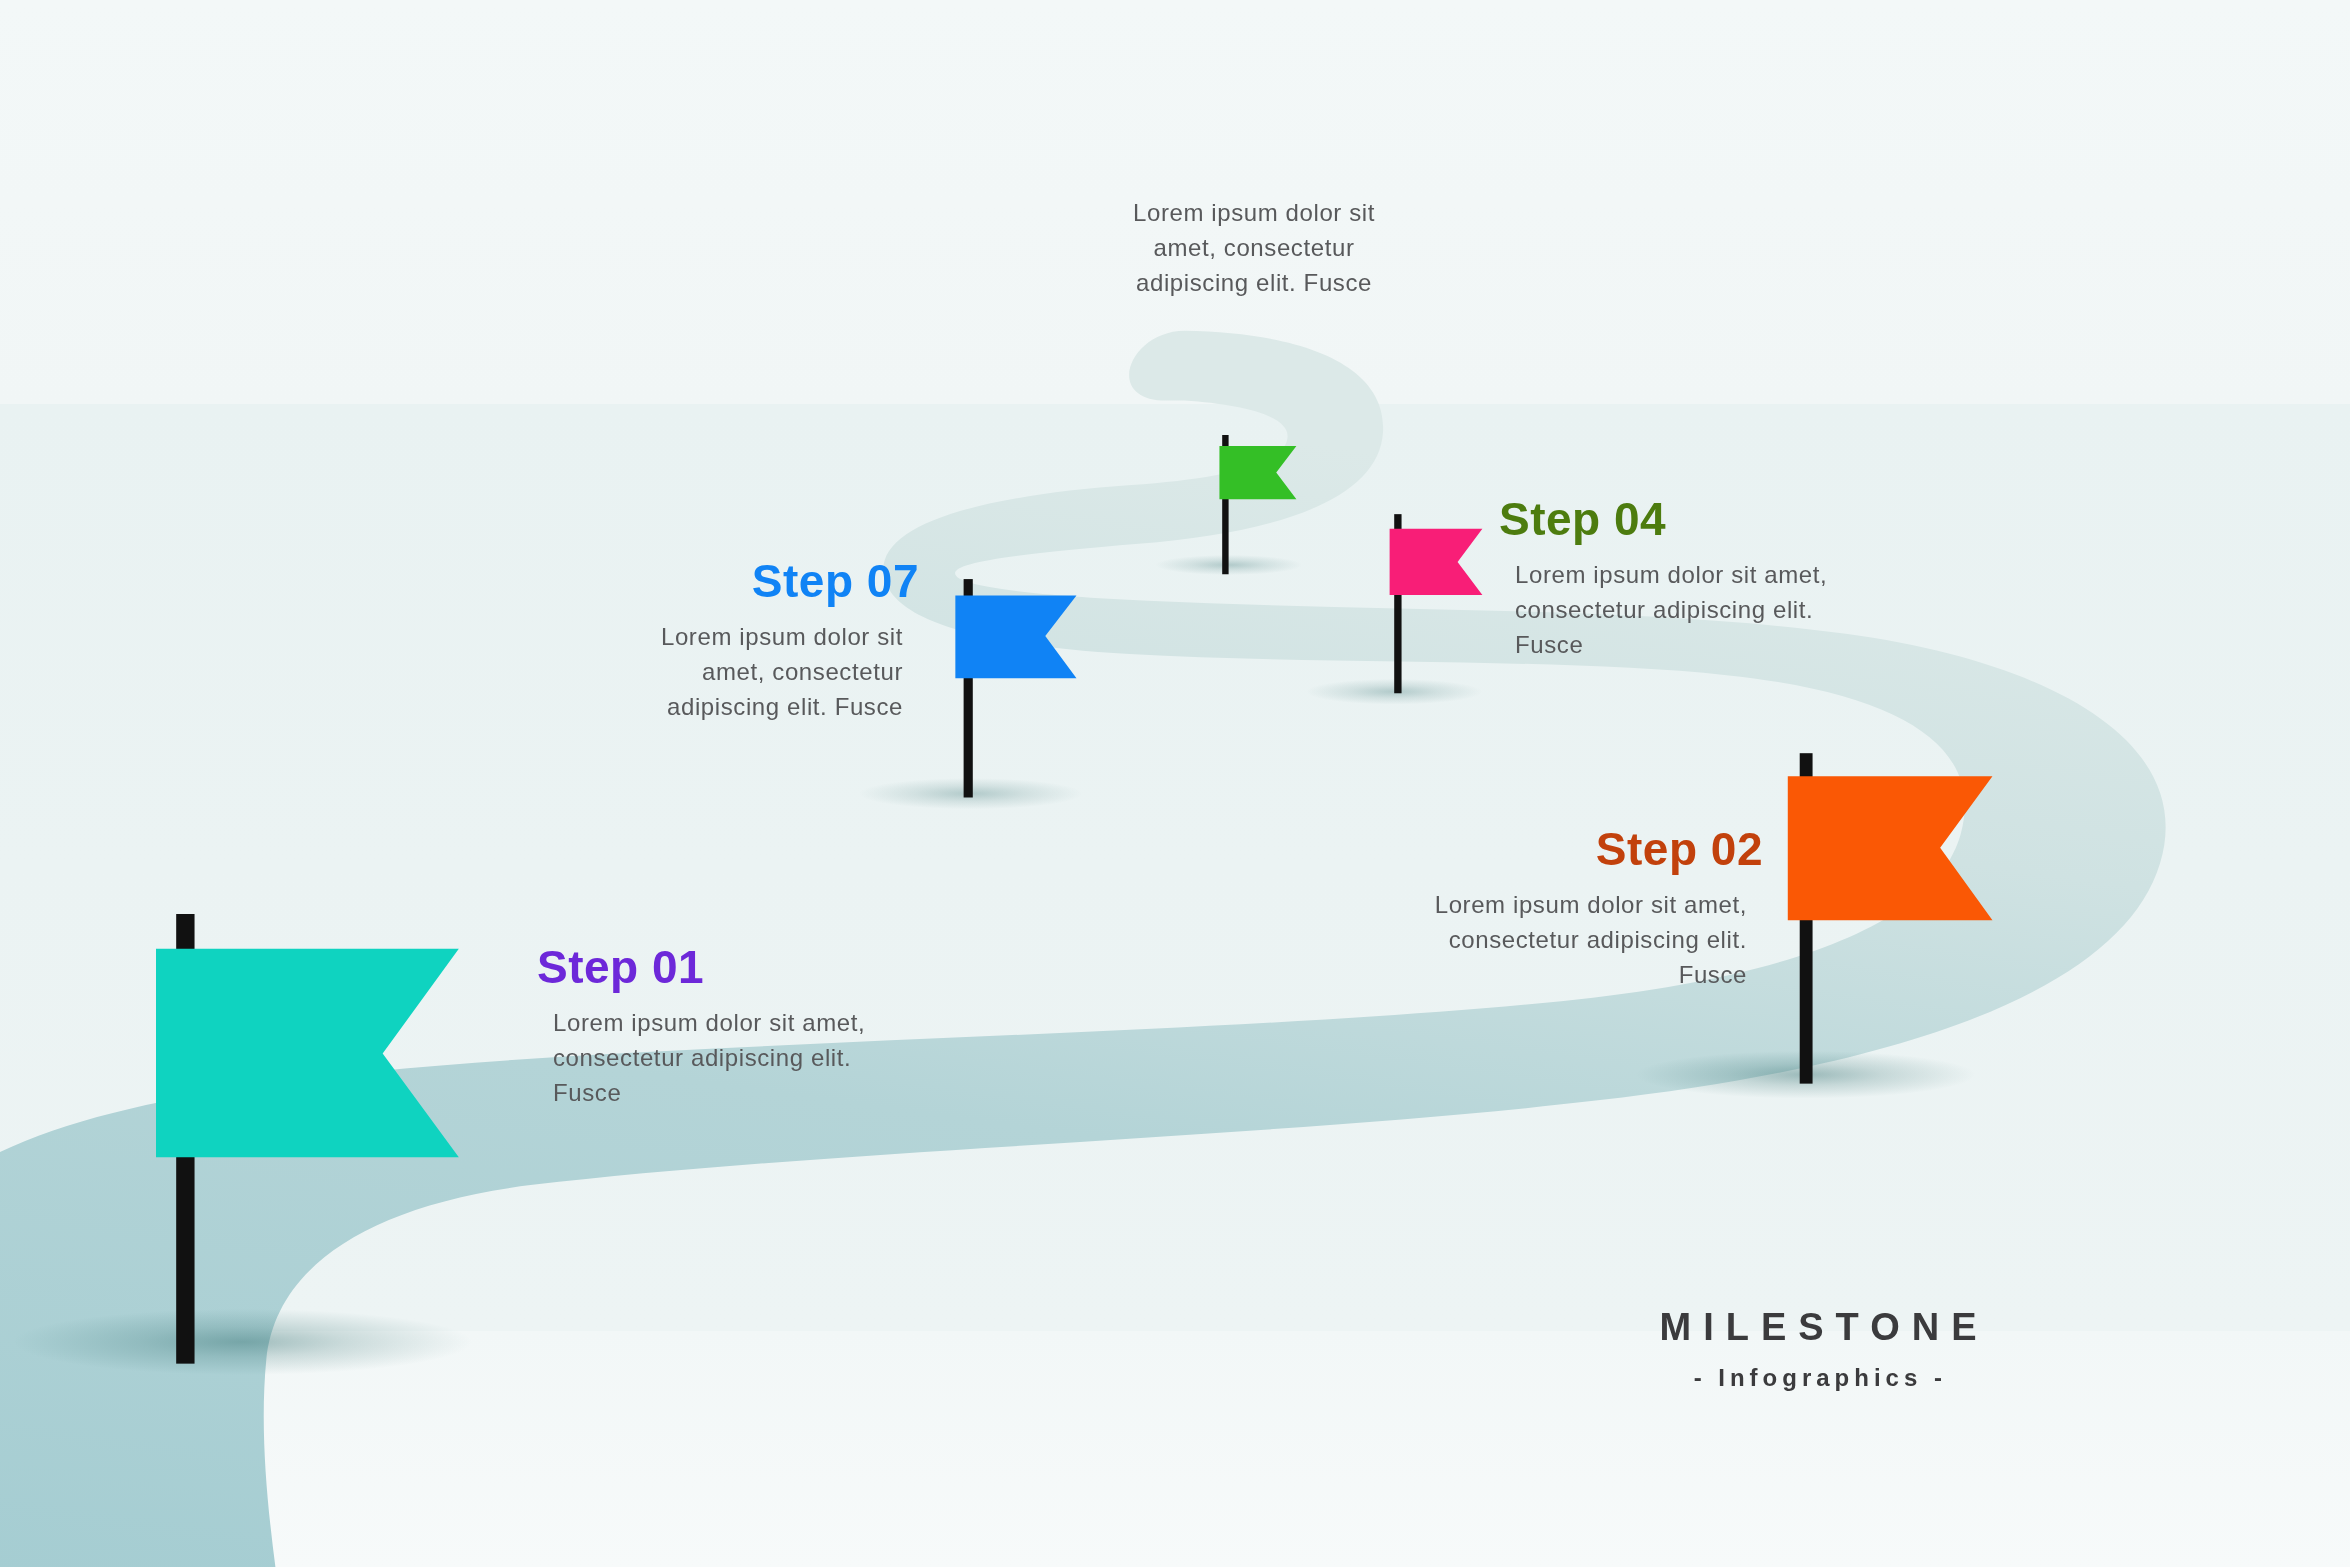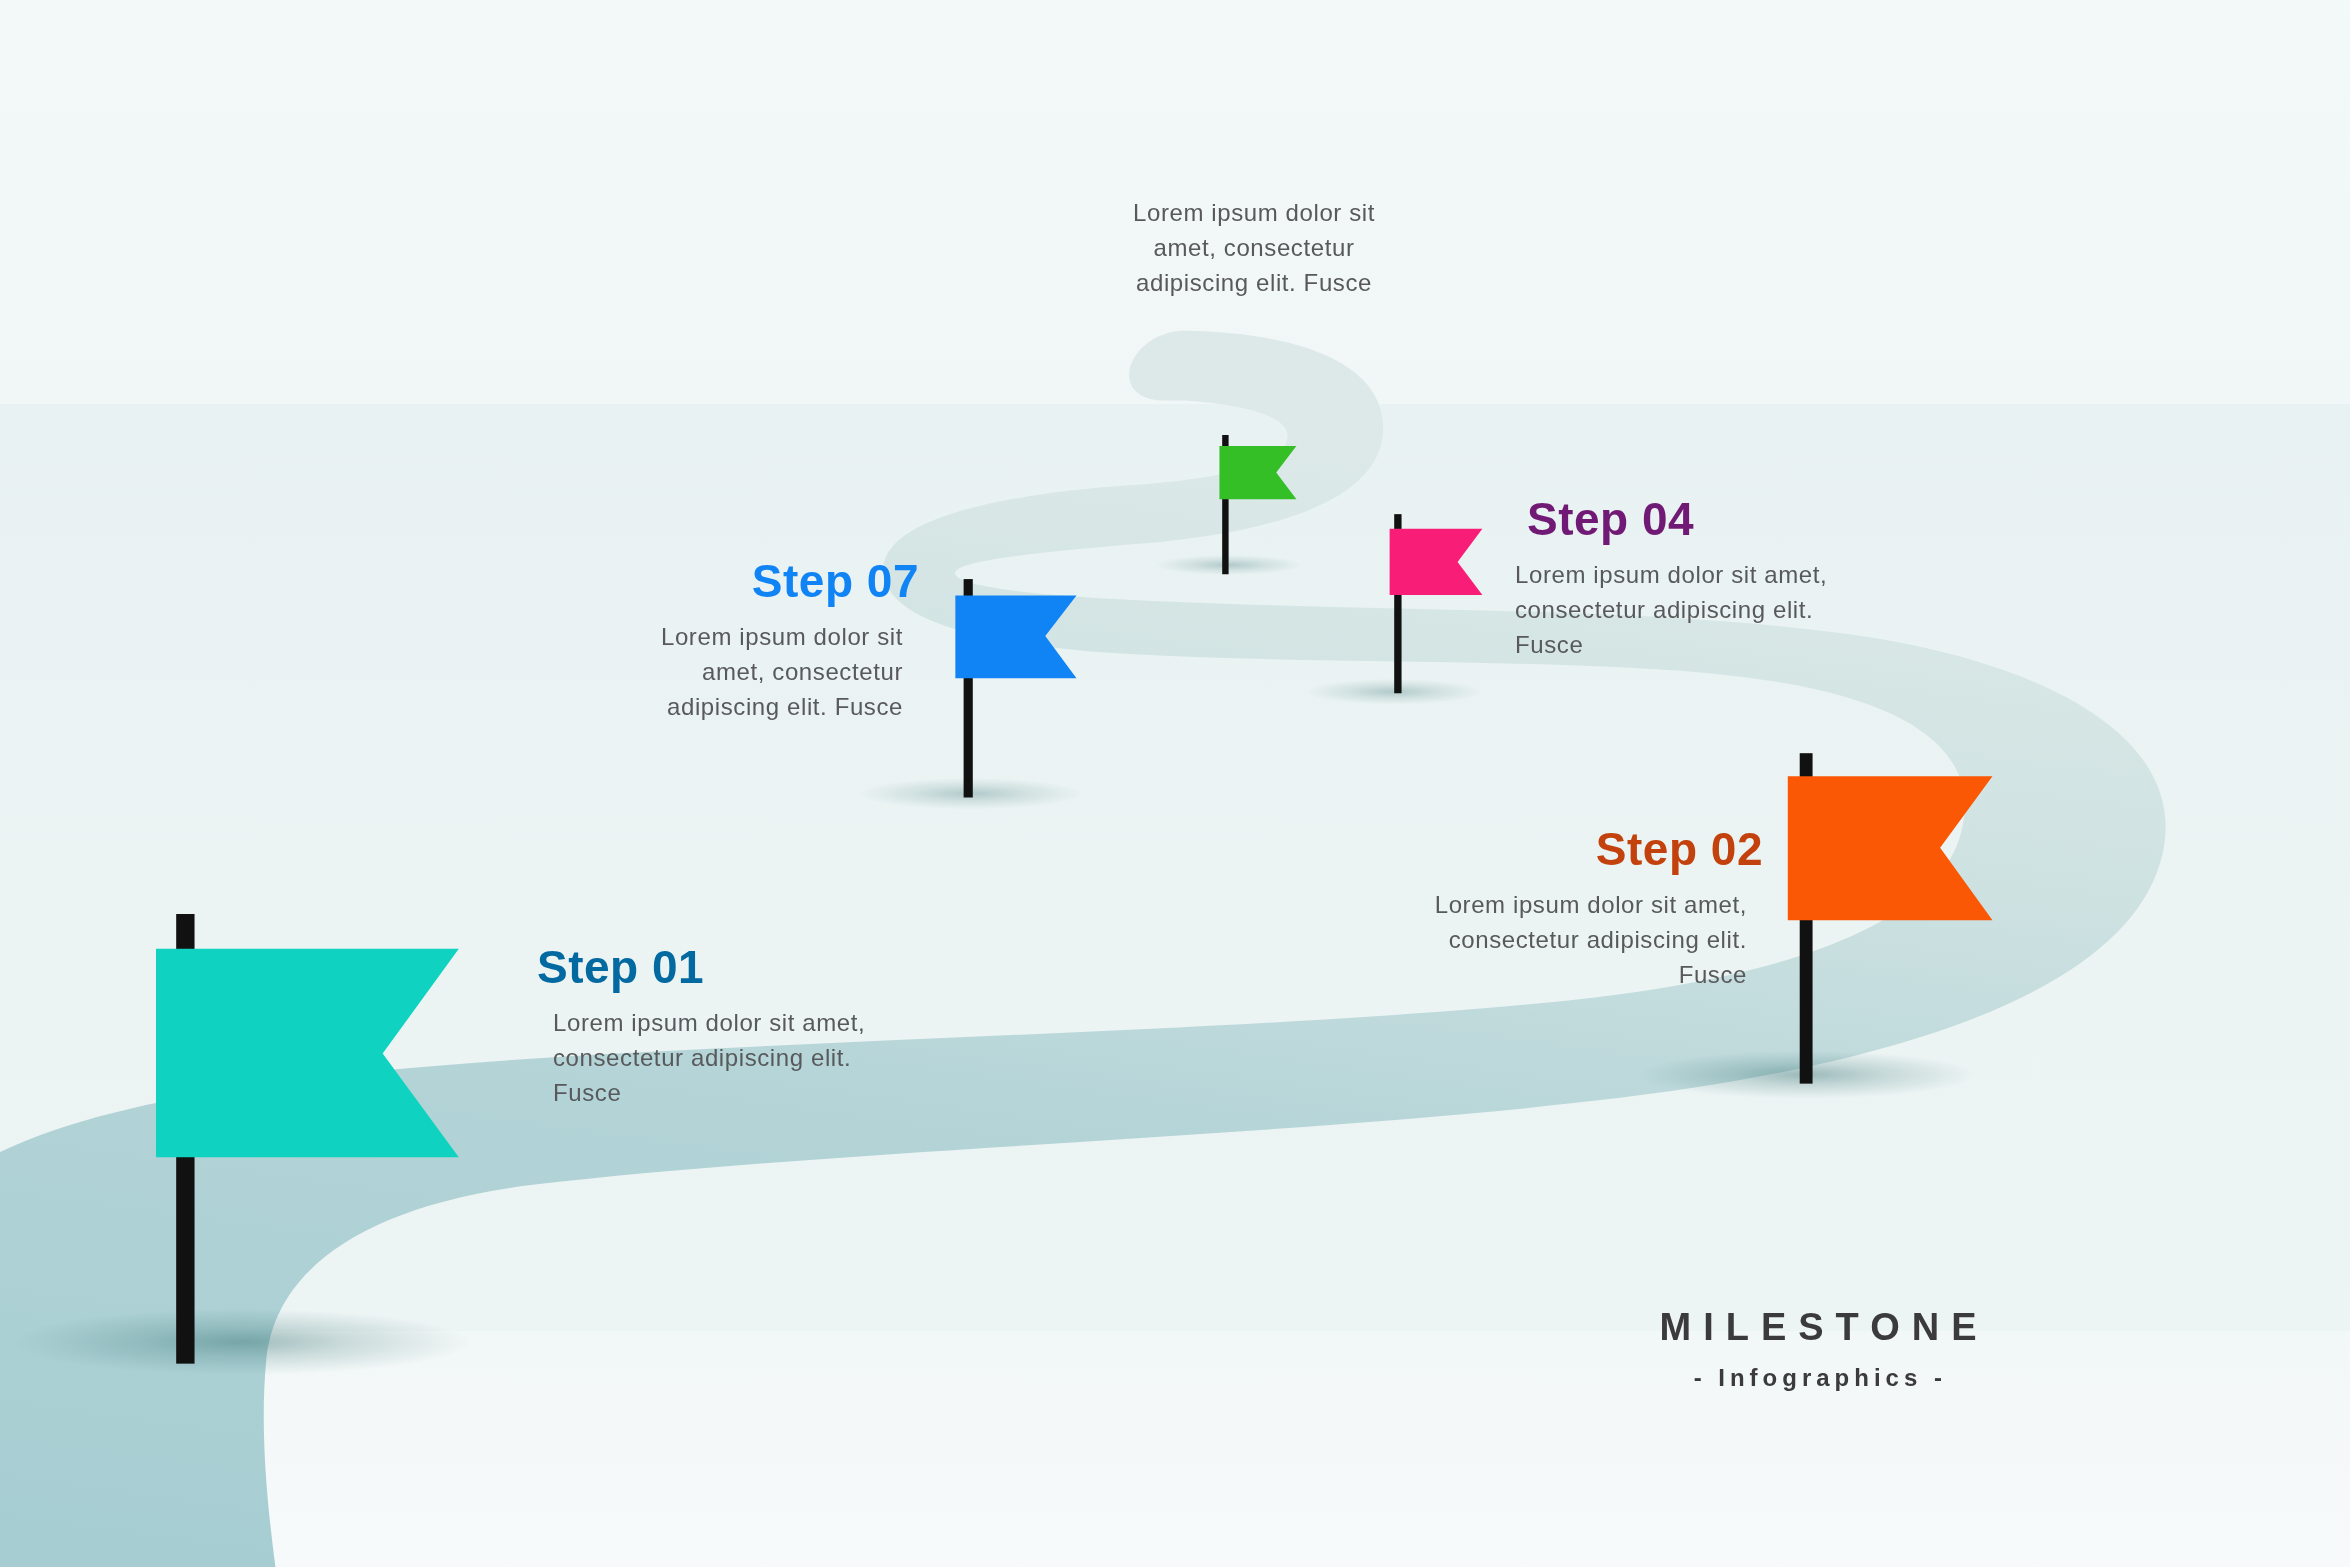--- a/index.html
+++ b/index.html
@@ -180,36 +180,36 @@
       <rect x="62" y="0" width="20" height="490" fill="#111111"></rect>
       <path id="banner-01" fill="#0fd3c0" d="M40,38 L370,38 L287,152 L370,265 L40,265 Z"></path>
     </svg>
   </div>
 
   <div class="step-text align-center" id="text-05" style="left:1084px; top:180px; width:340px;">
     <p class="step-body">Lorem ipsum dolor sit amet, consectetur adipiscing elit. Fusce</p>
   </div>
 
   <div class="step-text align-left" id="text-04" style="left:1499px; top:496px; width:349px;">
-    <h2 class="step-title" style="color: #701a75; margin-left: 28px;">Step 04</h2>
+    <h2 class="step-title" style="color: #4d7c0f;">Step 04</h2>
     <p class="step-body">Lorem ipsum dolor sit amet, consectetur adipiscing elit. Fusce</p>
   </div>
 
   <div class="step-text align-right" id="text-03" style="left:588px; top:558px; width:331px;">
     <h2 class="step-title" style="color: rgb(16, 131, 245);">Step 07</h2>
     <p class="step-body">Lorem ipsum dolor sit amet, consectetur adipiscing elit. Fusce</p>
   </div>
 
   <div class="step-text align-right" id="text-02" style="left:1405px; top:826px; width:358px;">
     <h2 class="step-title" style="color: #c2410c;">Step 02</h2>
     <p class="step-body">Lorem ipsum dolor sit amet, consectetur adipiscing elit. Fusce</p>
   </div>
 
   <div class="step-text align-left" id="text-01" style="left:537px; top:944px; width:367px;">
-    <h2 class="step-title" style="color: #0369a1;">Step 01</h2>
+    <h2 class="step-title" style="color: #6d28d9;">Step 01</h2>
     <p class="step-body">Lorem ipsum dolor sit amet, consectetur adipiscing elit. Fusce</p>
   </div>
 
   <div id="logo" style="color: rgb(59, 59, 61);">
     <div id="logo-title">MILESTONE</div>
     <div id="logo-sub">- Infographics -</div>
   </div>
 
 </div>
 

